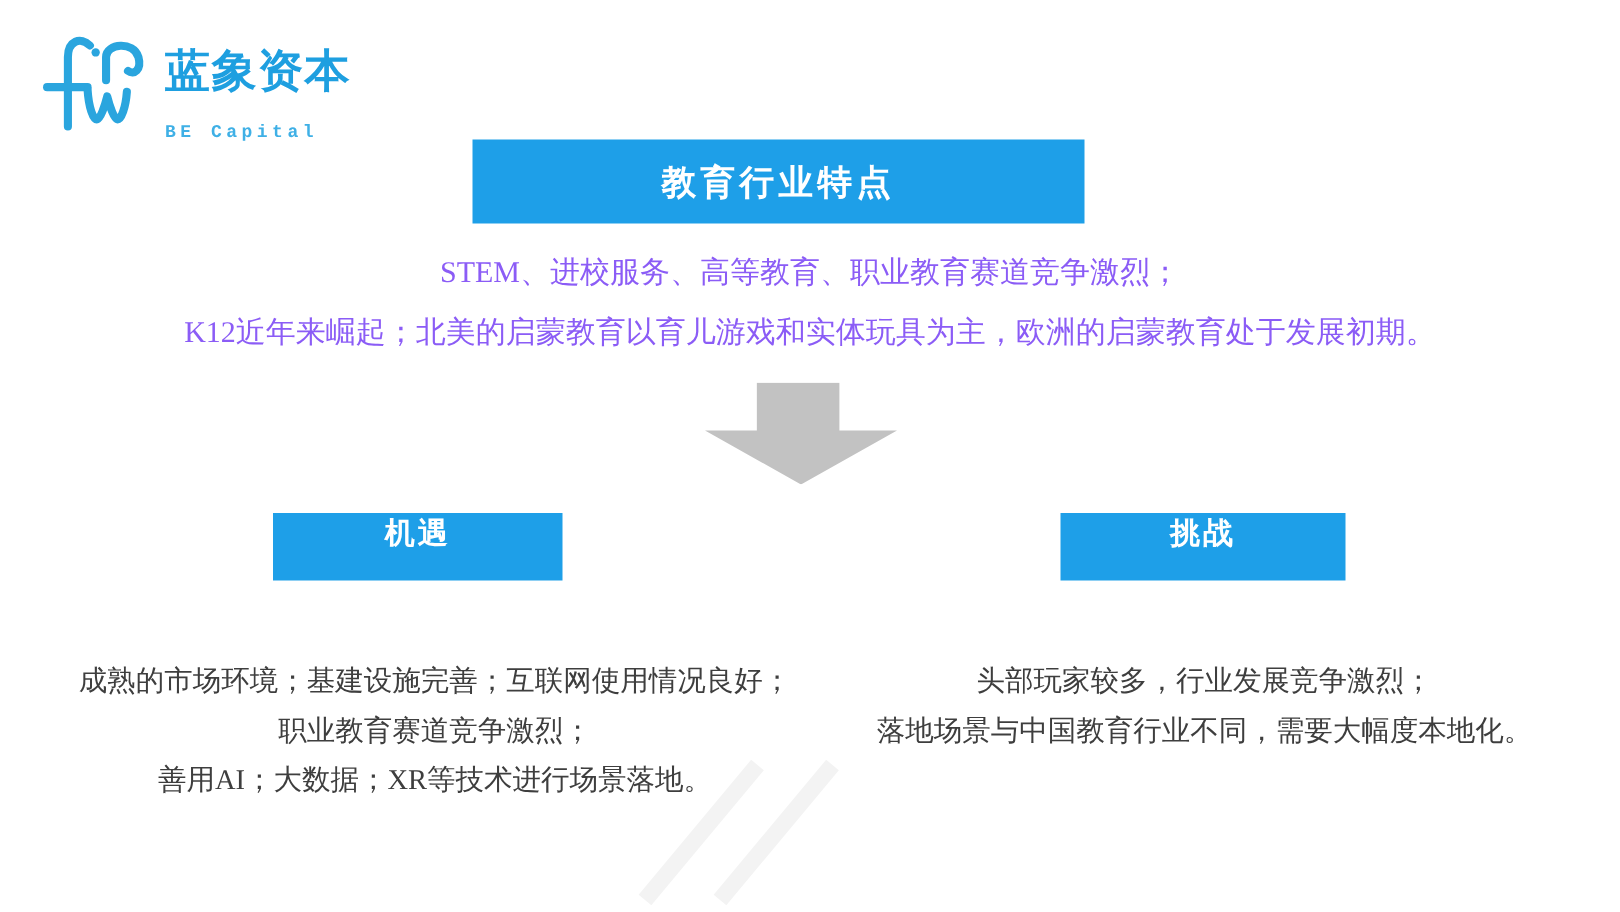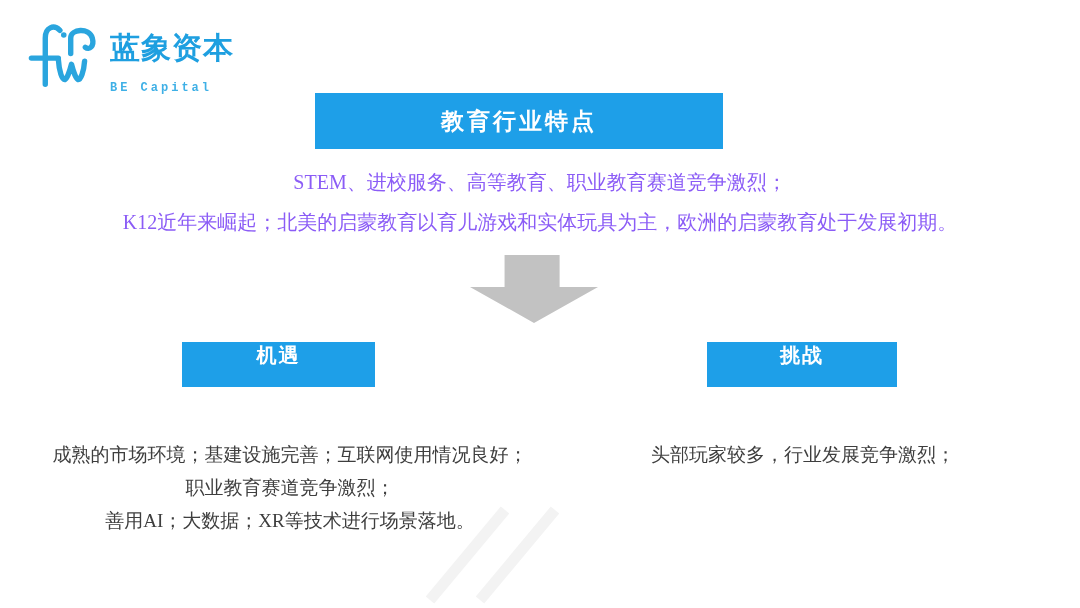--- a/index.html
+++ b/index.html
@@ -104,20 +104,21 @@
     <div>成熟的市场环境；基建设施完善；互联网使用情况良好；</div>
     <div>职业教育赛道竞争激烈；</div>
     <div>善用AI；大数据；XR等技术进行场景落地。</div>
   </div>
 
   <div class="col-header" id="challenge-header">
     <span>挑战</span>
   </div>
   <div class="col-text" id="challenge-text">
     <div>头部玩家较多，行业发展竞争激烈；</div>
+    <div>落地场景与中国教育行业不同，需要大幅度本地化。</div>
   </div>
 
   <svg class="watermark" viewBox="0 0 220 100">
     <path d="M55,95 L130,5"></path>
     <path d="M105,95 L180,5"></path>
   </svg>
 
 </div>
 
 </body></html>

